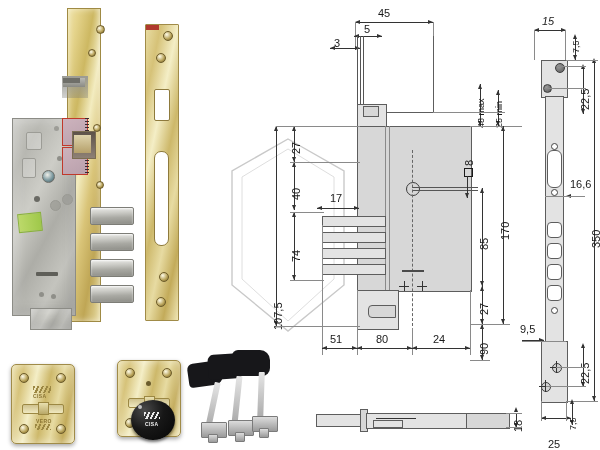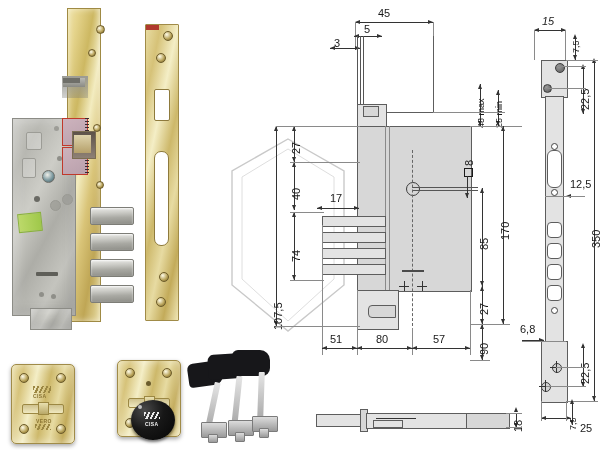--- a/index.html
+++ b/index.html
@@ -260,21 +260,21 @@
     <div class="dimtxt" style="left:30px;top:333px;">51</div>
 
     <div class="line hl" style="left:57px;top:348px;width:55px;"></div>
     <div class="ar l" style="left:57px;top:345.5px;"></div>
     <div class="ar r" style="left:107px;top:345.5px;"></div>
     <div class="dimtxt" style="left:76px;top:333px;">80</div>
 
     <div class="line hl" style="left:112px;top:348px;width:58px;"></div>
     <div class="ar l" style="left:112px;top:345.5px;"></div>
     <div class="ar r" style="left:165px;top:345.5px;"></div>
-    <div class="dimtxt" style="left:133px;top:333px;">57</div>
+    <div class="dimtxt" style="left:133px;top:333px;">24</div>
 
     <div class="line vl" style="left:-6px;top:126px;height:36px;"></div>
     <div class="ar u" style="left:-8.5px;top:126px;"></div>
     <div class="ar d" style="left:-8.5px;top:157px;"></div>
     <div class="dimtxt v" style="left:-10px;top:154px;">27</div>
 
     <div class="line vl" style="left:-6px;top:162px;height:48px;"></div>
     <div class="ar u" style="left:-8.5px;top:162px;"></div>
     <div class="ar d" style="left:-8.5px;top:205px;"></div>
     <div class="dimtxt v" style="left:-10px;top:200px;">40</div>
@@ -382,39 +382,39 @@
     <div class="dimtxt v" style="left:59px;top:110px;">22,5</div>
     <div class="line hl xthin" style="left:38px;top:66px;width:28px;"></div>
     <div class="line hl xthin" style="left:26px;top:88px;width:40px;"></div>
 
     <div class="tstroke" style="left:27px;top:150px;width:13px;height:36px;border-radius:6px;background:#ffffff;"></div>
     <div class="abs" style="left:31px;top:143px;width:5px;height:5px;border-radius:50%;border:1px solid #444;background:#fff;"></div>
     <div class="abs" style="left:31px;top:189px;width:5px;height:5px;border-radius:50%;border:1px solid #444;background:#fff;"></div>
 
     <div class="line hl" style="left:46px;top:196px;width:14px;"></div>
     <div class="ar l" style="left:46px;top:193.5px;"></div>
-    <div class="dimtxt" style="left:50px;top:178px;">12,5</div>
+    <div class="dimtxt" style="left:50px;top:178px;">16,6</div>
     <div class="line hl xthin" style="left:25px;top:196px;width:40px;"></div>
 
     <div class="tstroke" style="left:27px;top:222px;width:13px;height:14px;border-radius:4px;background:#fff;"></div>
     <div class="tstroke" style="left:27px;top:243px;width:13px;height:14px;border-radius:4px;background:#fff;"></div>
     <div class="tstroke" style="left:27px;top:264px;width:13px;height:14px;border-radius:4px;background:#fff;"></div>
     <div class="tstroke" style="left:27px;top:285px;width:13px;height:14px;border-radius:4px;background:#fff;"></div>
     <div class="abs" style="left:31px;top:307px;width:5px;height:5px;border-radius:50%;border:1px solid #444;background:#fff;"></div>
 
     <div class="line vl" style="left:74px;top:60px;height:341px;"></div>
     <div class="ar u" style="left:71.5px;top:58px;"></div>
     <div class="ar d" style="left:71.5px;top:396px;"></div>
     <div class="dimtxt v" style="left:70px;top:248px;">350</div>
     <div class="line hl xthin" style="left:46px;top:60px;width:32px;"></div>
     <div class="line hl xthin" style="left:46px;top:401px;width:32px;"></div>
 
     <div class="line hl" style="left:2px;top:340px;width:22px;"></div>
     <div class="ar r" style="left:19px;top:337.5px;"></div>
-    <div class="dimtxt" style="left:0px;top:323px;">6,8</div>
+    <div class="dimtxt" style="left:0px;top:323px;">9,5</div>
     <div class="line hl xthin" style="left:2px;top:341px;width:44px;"></div>
 
     <div class="abs" style="left:32px;top:363px;width:8px;height:8px;">
       <div class="abs" style="left:0;top:0;width:8px;height:8px;border-radius:50%;background:#d2d2d2;border:1px solid #3d3d3d;"></div>
       <div class="line hl" style="left:-2px;top:4px;width:12px;"></div>
       <div class="line vl" style="left:4px;top:-2px;height:12px;"></div>
     </div>
     <div class="abs" style="left:21px;top:382px;width:8px;height:8px;">
       <div class="abs" style="left:0;top:0;width:8px;height:8px;border-radius:50%;background:#d2d2d2;border:1px solid #3d3d3d;"></div>
       <div class="line hl" style="left:-2px;top:4px;width:12px;"></div>
@@ -429,18 +429,18 @@
     <div class="line hl xthin" style="left:26px;top:386px;width:40px;"></div>
 
     <div class="line vl" style="left:52px;top:401px;height:24px;"></div>
     <div class="ar u" style="left:49.5px;top:399px;"></div>
     <div class="ar d" style="left:49.5px;top:420px;"></div>
     <div class="dimtxt v sm" style="left:48px;top:430px;">7,5</div>
 
     <div class="line hl" style="left:21px;top:418px;width:30px;"></div>
     <div class="ar l" style="left:21px;top:415.5px;"></div>
     <div class="ar r" style="left:46px;top:415.5px;"></div>
-    <div class="dimtxt" style="left:28px;top:422px;margin-left:32px;">25</div>
+    <div class="dimtxt" style="left:28px;top:438px;">25</div>
     <div class="line vl xthin" style="left:21px;top:401px;height:20px;"></div>
     <div class="line vl xthin" style="left:46px;top:401px;height:20px;"></div>
   </div>
 
 </div>
 
 </body></html>

